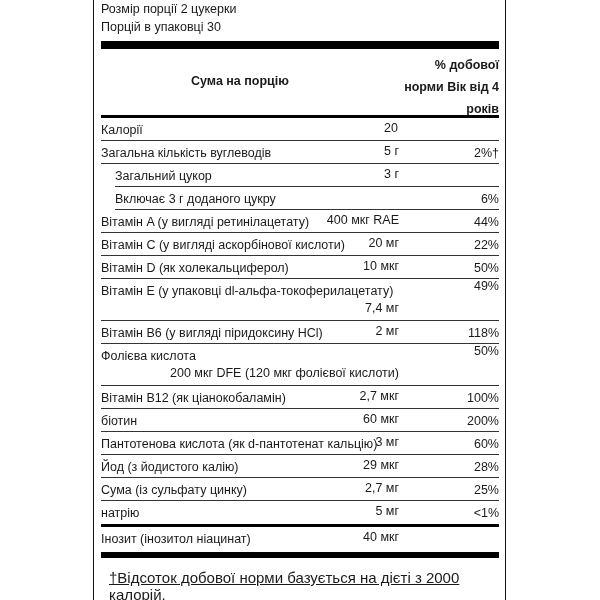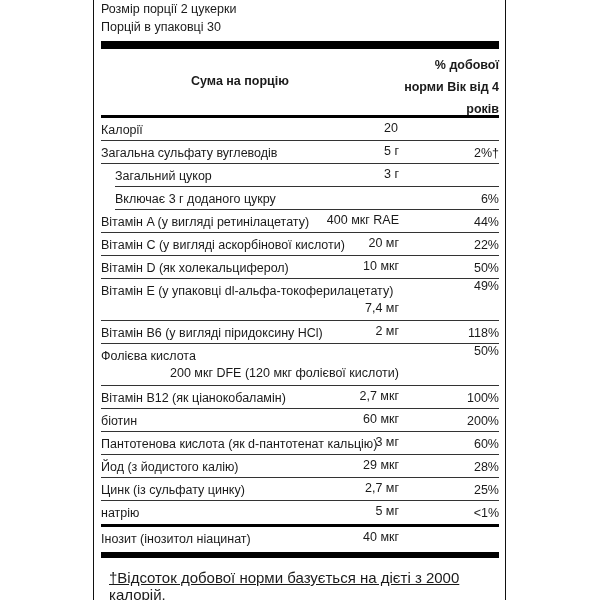--- a/index.html
+++ b/index.html
@@ -56,21 +56,21 @@
 
     <div class="thin-bar" style="top:117px;"></div>
 
     <div class="rows" style="top:120px;">
       <div class="row single">
         <span class="name">Калорії</span>
         <span class="amt">20</span>
         <span class="dv"></span>
       </div>
       <div class="row single">
-        <span class="name">Загальна сульфату вуглеводів</span>
+        <span class="name">Загальна кількість вуглеводів</span>
         <span class="amt">5 г</span>
         <span class="dv">2%†</span>
       </div>
       <div class="row single sub">
         <span class="name">Загальний цукор</span>
         <span class="amt">3 г</span>
         <span class="dv"></span>
       </div>
       <div class="row single sub">
         <span class="name">Включає 3 г доданого цукру</span>
@@ -121,21 +121,21 @@
         <span class="name">Пантотенова кислота (як d-пантотенат кальцію)</span>
         <span class="amt right">3 мг</span>
         <span class="dv">60%</span>
       </div>
       <div class="row single">
         <span class="name">Йод (з йодистого калію)</span>
         <span class="amt right">29 мкг</span>
         <span class="dv">28%</span>
       </div>
       <div class="row single">
-        <span class="name">Цинк (із сульфату цинку)</span>
+        <span class="name">Сума (із сульфату цинку)</span>
         <span class="amt right">2,7 мг</span>
         <span class="dv">25%</span>
       </div>
       <div class="row single nobottom">
         <span class="name">натрію</span>
         <span class="amt right">5 мг</span>
         <span class="dv">&lt;1%</span>
       </div>
       <div class="thin-bar" style="position:relative;height:3px;"></div>
       <div class="row single nobottom" style="height:25px;">

